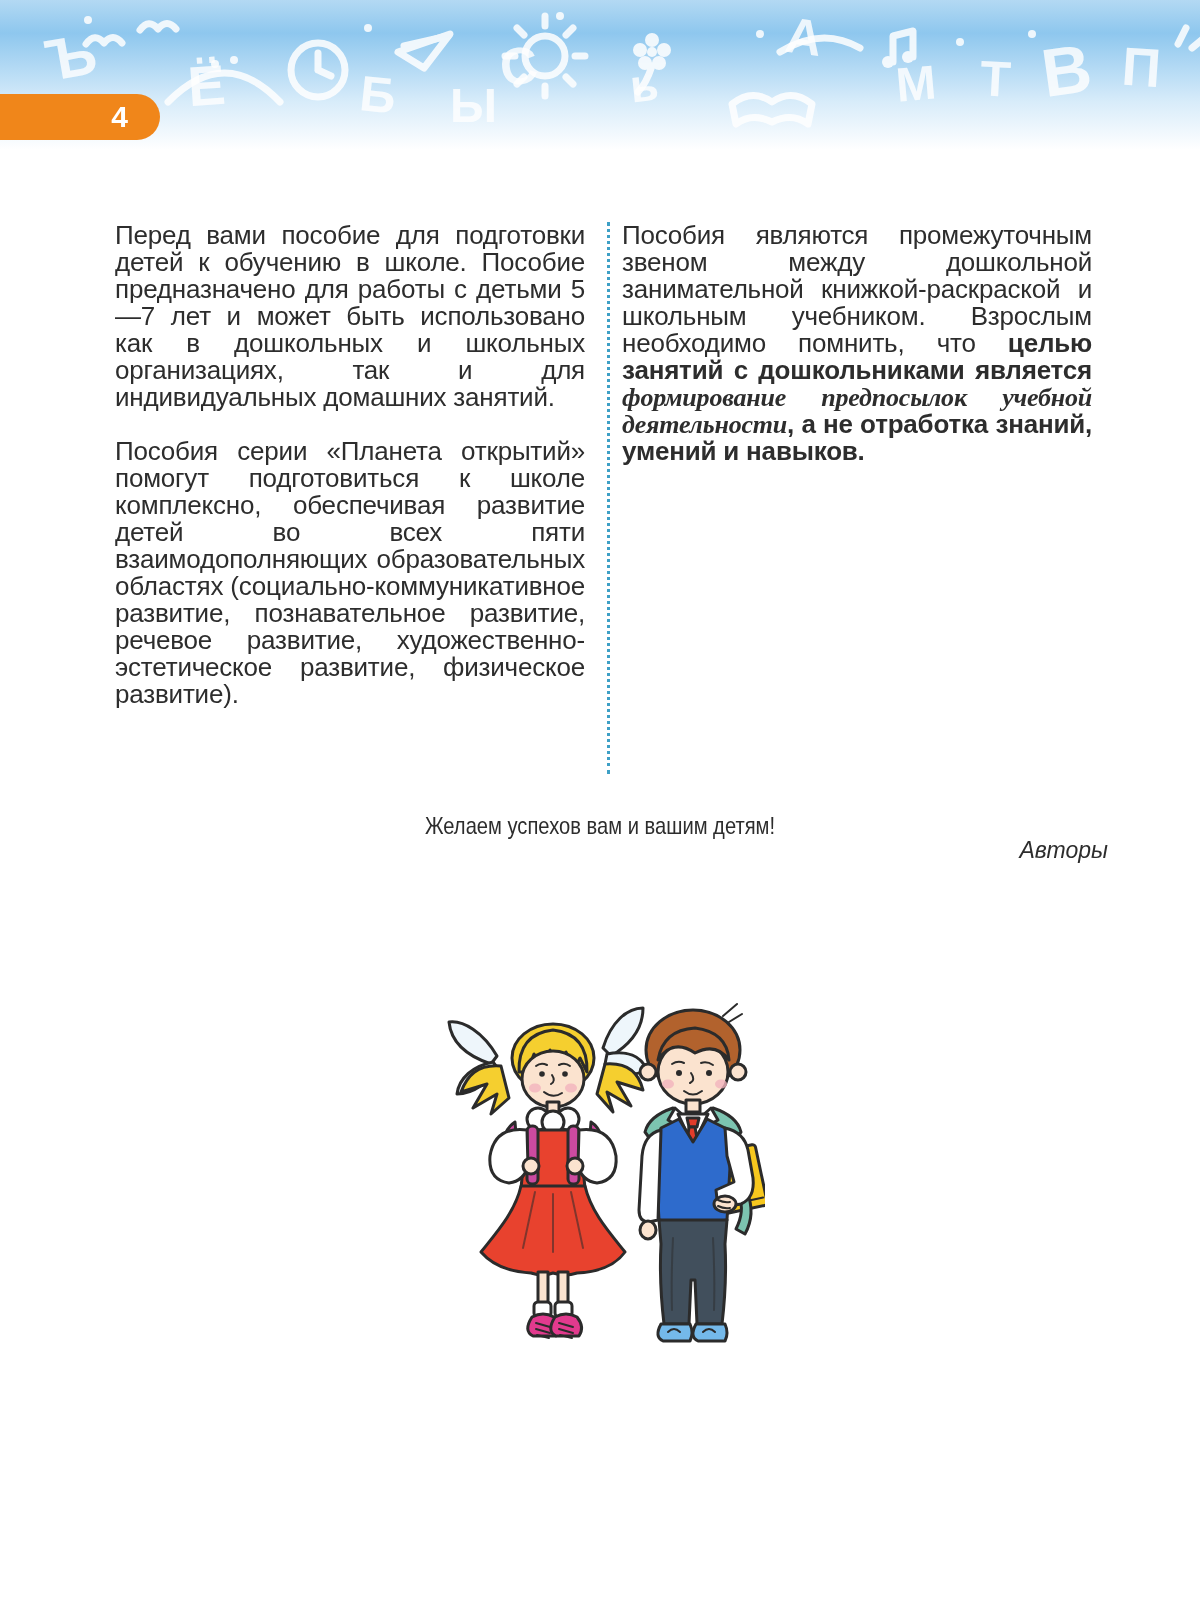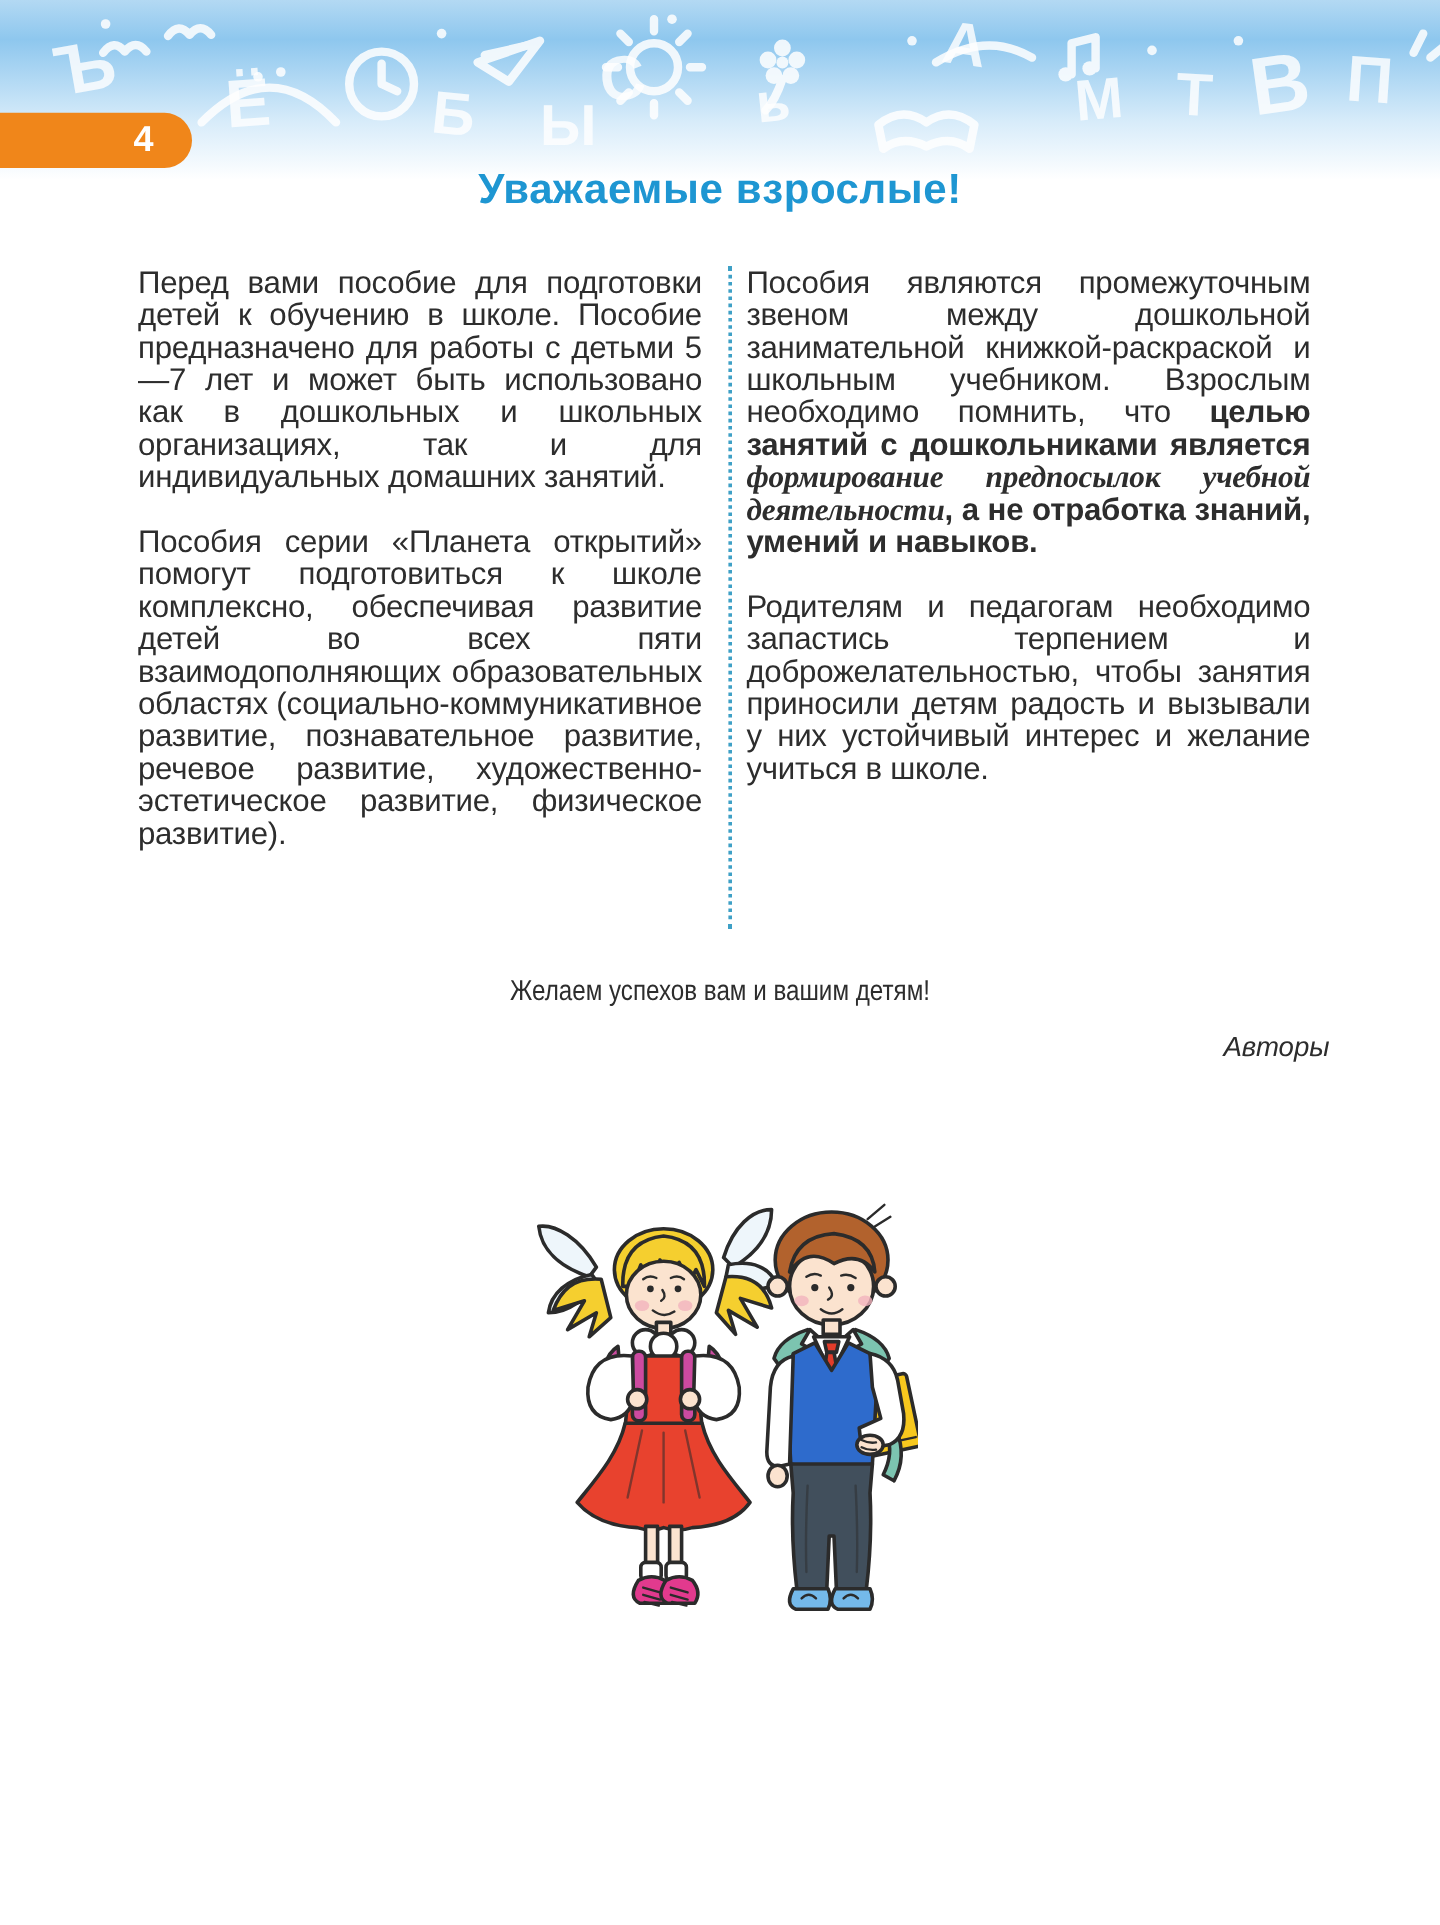--- a/index.html
+++ b/index.html
@@ -50,21 +50,21 @@
   .col-divider{height:552px;margin-left:22px;border-left:3px dotted var(--divider-color);}
   .para{margin:0 0 27px 0;text-align:justify;font-size:26px;line-height:27px;
     letter-spacing:-0.2px;hyphens:auto;-webkit-hyphens:auto;}
   .seg-n{font-weight:400;}
   .seg-b{font-weight:700;}
   .seg-bi{font-weight:700;font-style:italic;font-family:Liberation Serif, serif;}
 
   
   .closing-wish{position:absolute;top:812px;left:0;width:100%;text-align:center;
     font-size:24px;transform:scaleX(.84);transform-origin:center;}
-  .closing-signature{position:absolute;top:859px;right:92px;
+  .closing-signature{position:absolute;top:837px;right:92px;
     font-size:23px;font-style:italic;}
 
   
   .illustration{position:absolute;top:980px;left:50%;transform:translateX(-50%);}
   .illustration path,.illustration rect,.illustration circle,.illustration ellipse{
     stroke:var(--outline);stroke-width:3;stroke-linejoin:round;stroke-linecap:round;}
   .no-stroke{stroke:none !important;}
   .thin{stroke-width:2 !important;fill:none;}
 </style>
 </head>
@@ -125,33 +125,31 @@
     <span class="doodle-letter d-7">Т</span>
     <span class="doodle-letter d-8">В</span>
     <span class="doodle-letter d-9">П</span>
     <span class="doodle-letter d-10">ь</span>
   </div>
 
   <div class="page-number-badge">
     <span>4</span>
   </div>
 
-  <div class="page-title">Уважаемые взрослые!</div>
 
   <div class="columns">
     <div class="col">
         <p class="para"><span class="seg-n">Перед вами пособие для подготовки детей к обучению в школе. Пособие предназначено для работы с детьми 5—7 лет и может быть использовано как в дошкольных и школьных организациях, так и для индивидуальных домашних занятий.</span></p>
         <p class="para"><span class="seg-n">Пособия серии «Планета открытий» помогут подготовиться к школе комплексно, обеспечивая развитие детей во всех пяти взаимодополняющих образовательных областях (социально-коммуникативное развитие, познавательное развитие, речевое развитие, художественно-эстетическое развитие, физическое развитие).</span></p>
       </div>
     <div>
         <div class="col-divider"></div>
       </div>
     <div class="col">
         <p class="para"><span class="seg-n">Пособия являются промежуточным звеном между дошкольной занимательной книжкой-раскраской и школьным учебником. Взрослым необходимо помнить, что </span><span class="seg-b">целью занятий с дошкольниками является </span><span class="seg-bi">формирование предпосылок учебной деятельности</span><span class="seg-b">, а не отработка знаний, умений и навыков.</span></p>
-        <p class="para"><span class="seg-n">Родителям и педагогам необходимо запастись терпением и доброжелательностью, чтобы занятия приносили детям радость и вызывали у них устойчивый интерес и желание учиться в школе.</span></p>
       </div>
   </div>
 
   <div class="closing-wish">Желаем успехов вам и вашим детям!</div>
   <div class="closing-signature">Авторы</div>
 
   <svg class="illustration" width="330" height="368" viewBox="0 0 330 368">
 
     <g>
 

